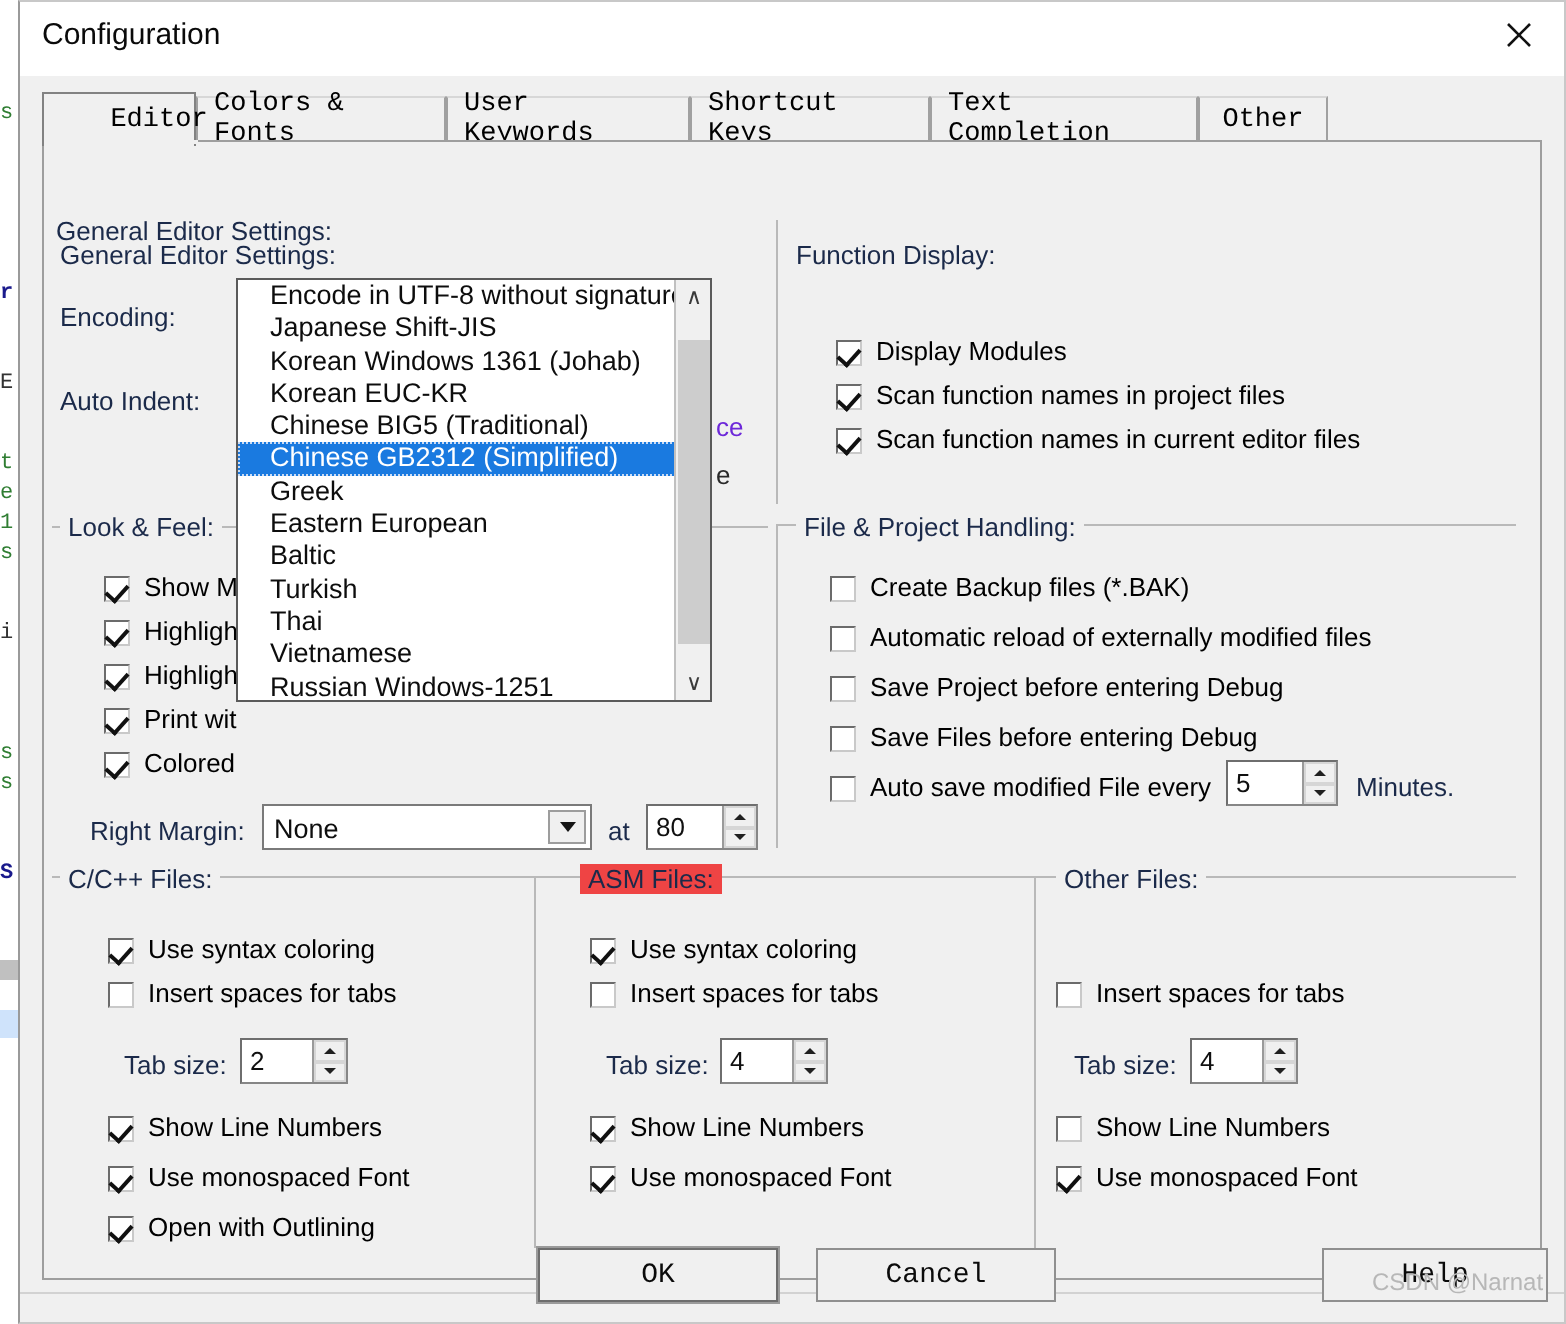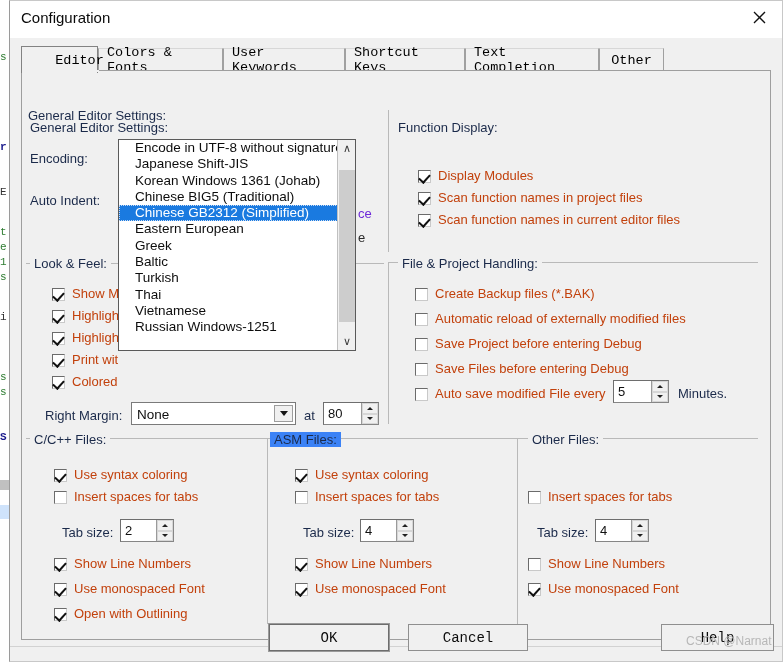--- a/index.html
+++ b/index.html
@@ -105,21 +105,21 @@
   
   .cb { position:absolute; width:13px; height:13px;
         background:#fff; border:1px solid #6b6b6b;
         border-right-color:#c9c9c9; border-bottom-color:#c9c9c9; }
   .cb.checked::after {
     content:""; position:absolute; left:2px; top:1px;
     width:5px; height:9px; border:solid #111;
     border-width:0 2px 2px 0; transform:rotate(42deg);
   }
   .cbrow { position:absolute; white-space:nowrap; }
-  .cbrow .cbtext { position:absolute; left:20px; top:-2px; font-size:13px; color:#c2410c; }
+  .cbrow .cbtext { position:absolute; left:20px; top:-2px; font-size:13px; color:#000000; }
 
   
   .field {
     position:absolute; background:#fff;
     border:1px solid #868686; border-top-color:#6e6e6e; border-left-color:#6e6e6e;
     font-size:13px; color:#101010;
   }
   .field .fval { position:absolute; left:4px; top:3px; white-space:nowrap; }
   .spin {
     position:absolute; top:0px; right:0px; width:17px; height:100%;
@@ -404,21 +404,21 @@
       <span class="cb checked"></span>
       <span class="cbtext">Use monospaced Font</span>
     </div>
     <div class="cbrow" style="left:44px; top:570px;">
       <span class="cb checked"></span>
       <span class="cbtext">Open with Outlining</span>
     </div>
 
     <div class="hsep" style="left:257px; top:400px; width:250px;"></div>
     <div class="vsep" style="left:507px; top:400px; height:186px;"></div>
-    <div class="lbl" style="left:260px; top:394px; background:#3b82f6; padding:0 4px;">ASM Files:</div>
+    <div class="lbl" style="left:280px; top:394px; background:#ef4444; padding:0 4px;">ASM Files:</div>
 
     <div class="cbrow" style="left:285px; top:431px;">
       <span class="cb checked"></span>
       <span class="cbtext">Use syntax coloring</span>
     </div>
     <div class="cbrow" style="left:285px; top:453px;">
       <span class="cb"></span>
       <span class="cbtext">Insert spaces for tabs</span>
     </div>
     <div class="lbl" style="left:293px; top:487px;">Tab size:</div>
@@ -481,24 +481,25 @@
       <span>Help</span>
     </div>
 
   </div>
 
   <div id="dropdown">
     <div id="dd-list">
       <div class="dd-item">Encode in UTF-8 without signature</div>
       <div class="dd-item">Japanese Shift-JIS</div>
       <div class="dd-item">Korean Windows 1361 (Johab)</div>
+      <div class="dd-item">Korean EUC-KR</div>
       <div class="dd-item">Chinese BIG5 (Traditional)</div>
       <div class="dd-item sel">Chinese GB2312 (Simplified)</div>
+      <div class="dd-item">Greek</div>
       <div class="dd-item">Eastern European</div>
-      <div class="dd-item">Greek</div>
       <div class="dd-item">Baltic</div>
       <div class="dd-item">Turkish</div>
       <div class="dd-item">Thai</div>
       <div class="dd-item">Vietnamese</div>
       <div class="dd-item">Russian Windows-1251</div>
     </div>
     <div id="dd-scroll">
       <div class="sbtn top">∧</div>
       <div id="dd-thumb"></div>
       <div class="sbtn bot">∨</div>

